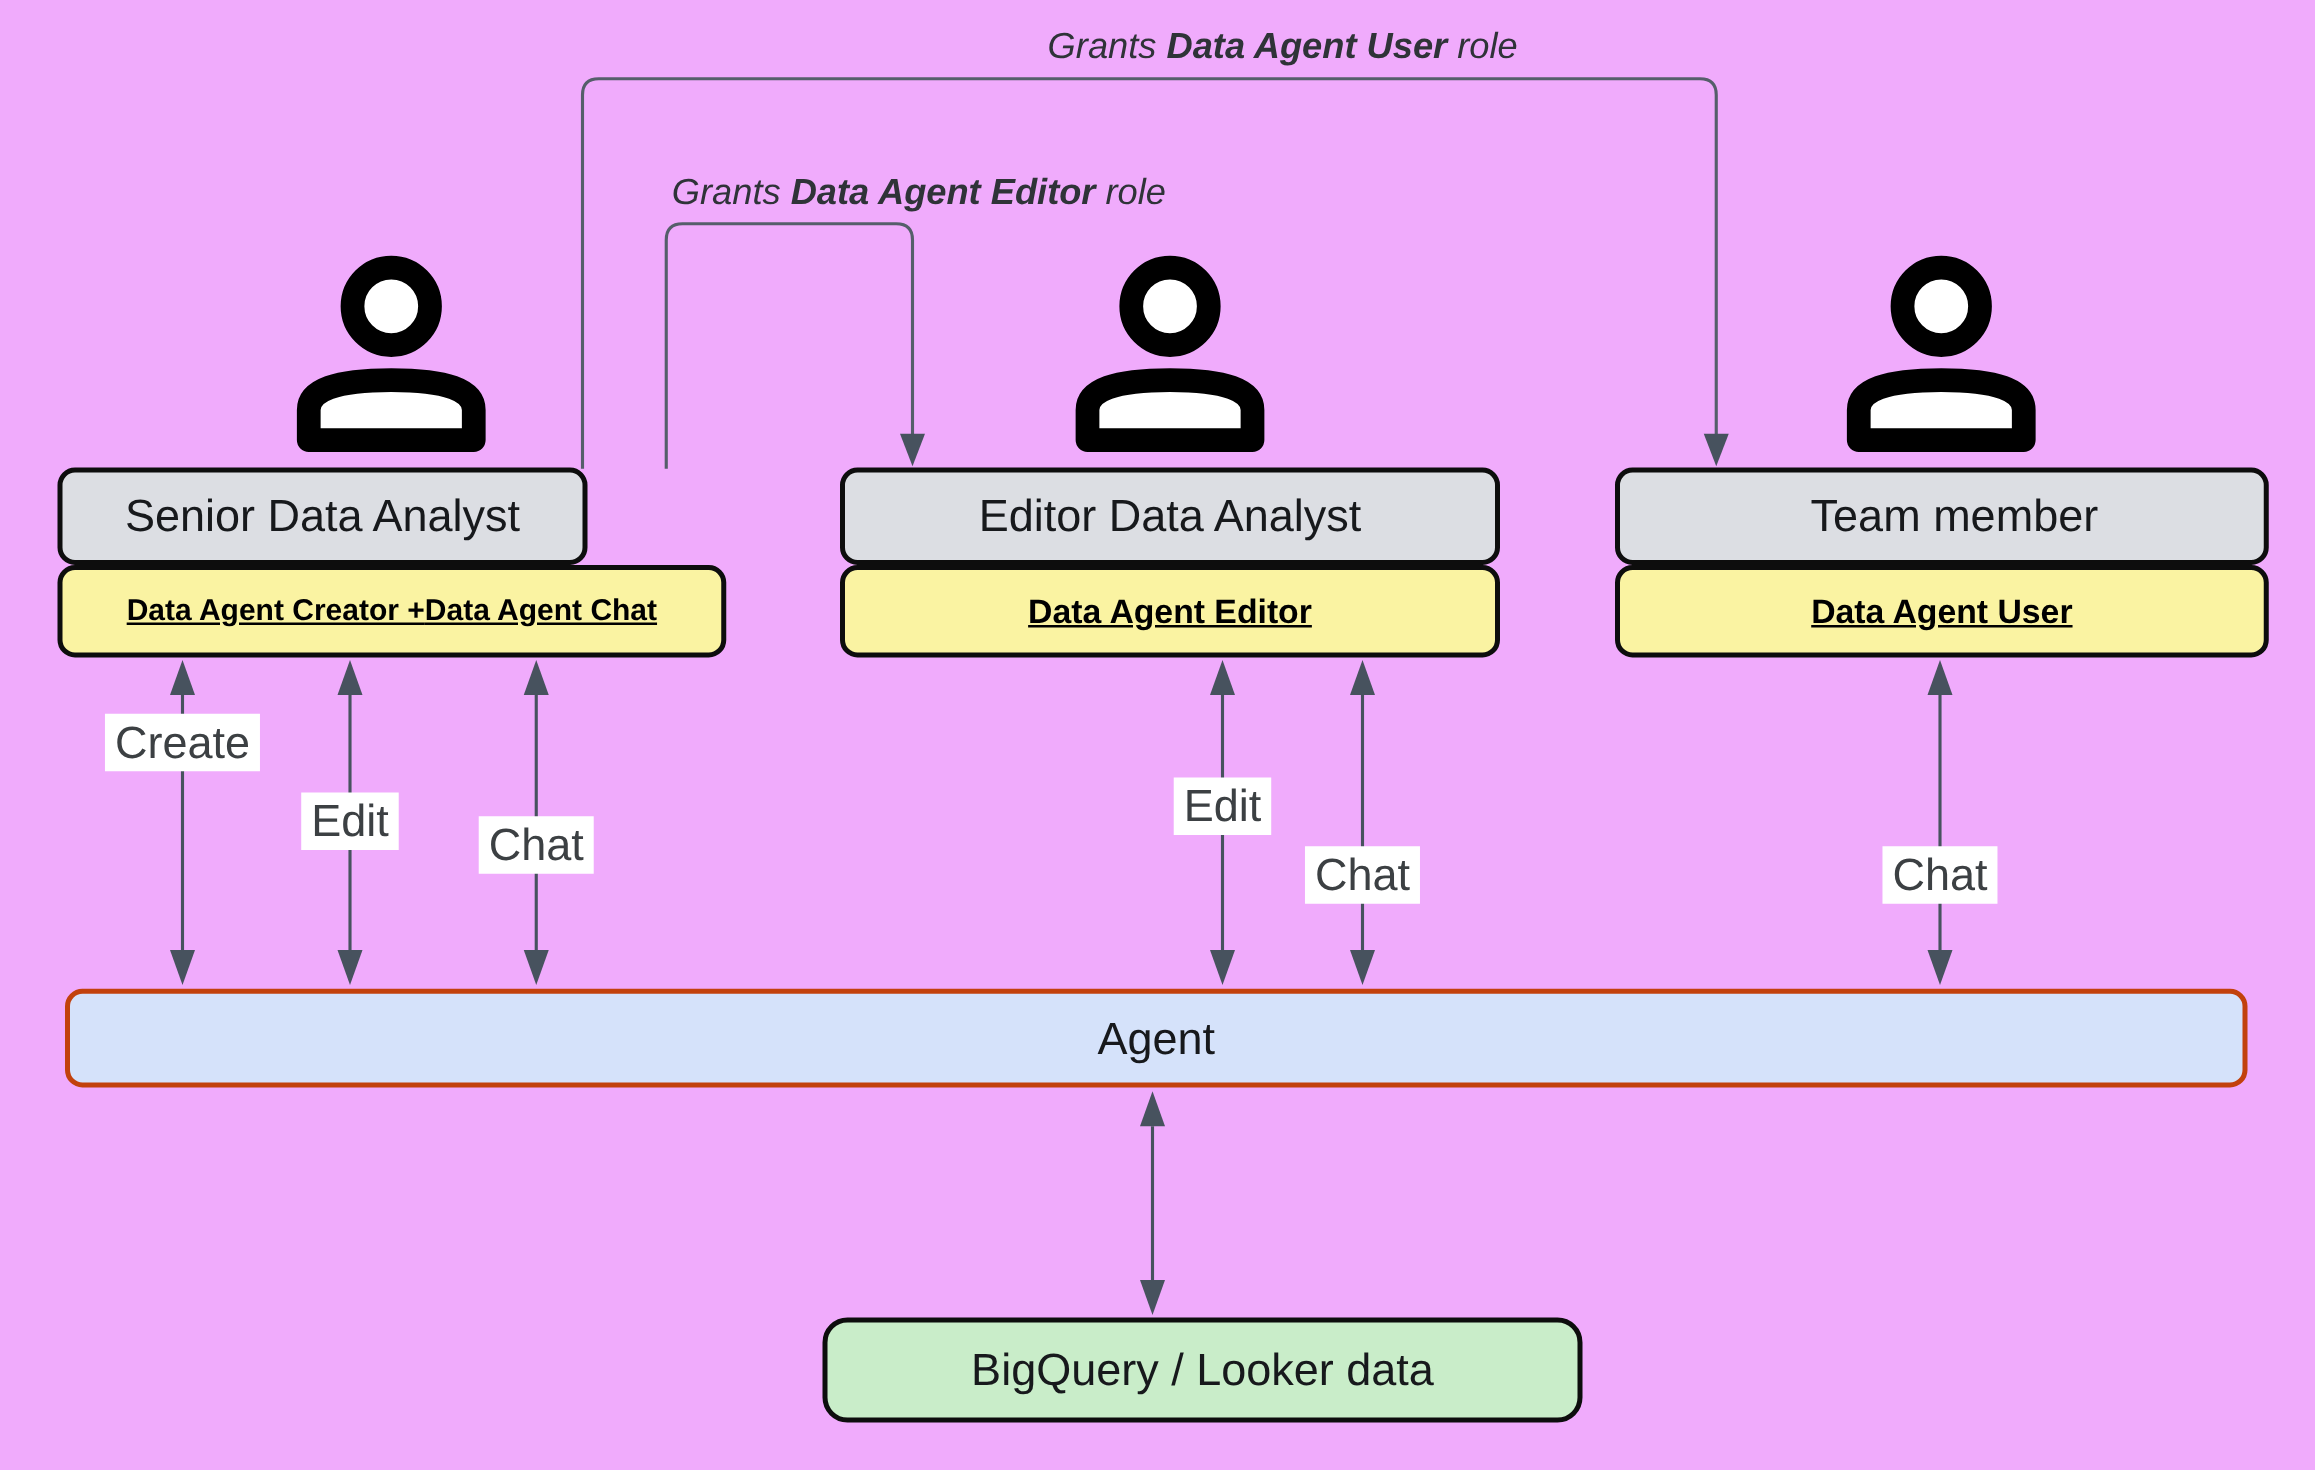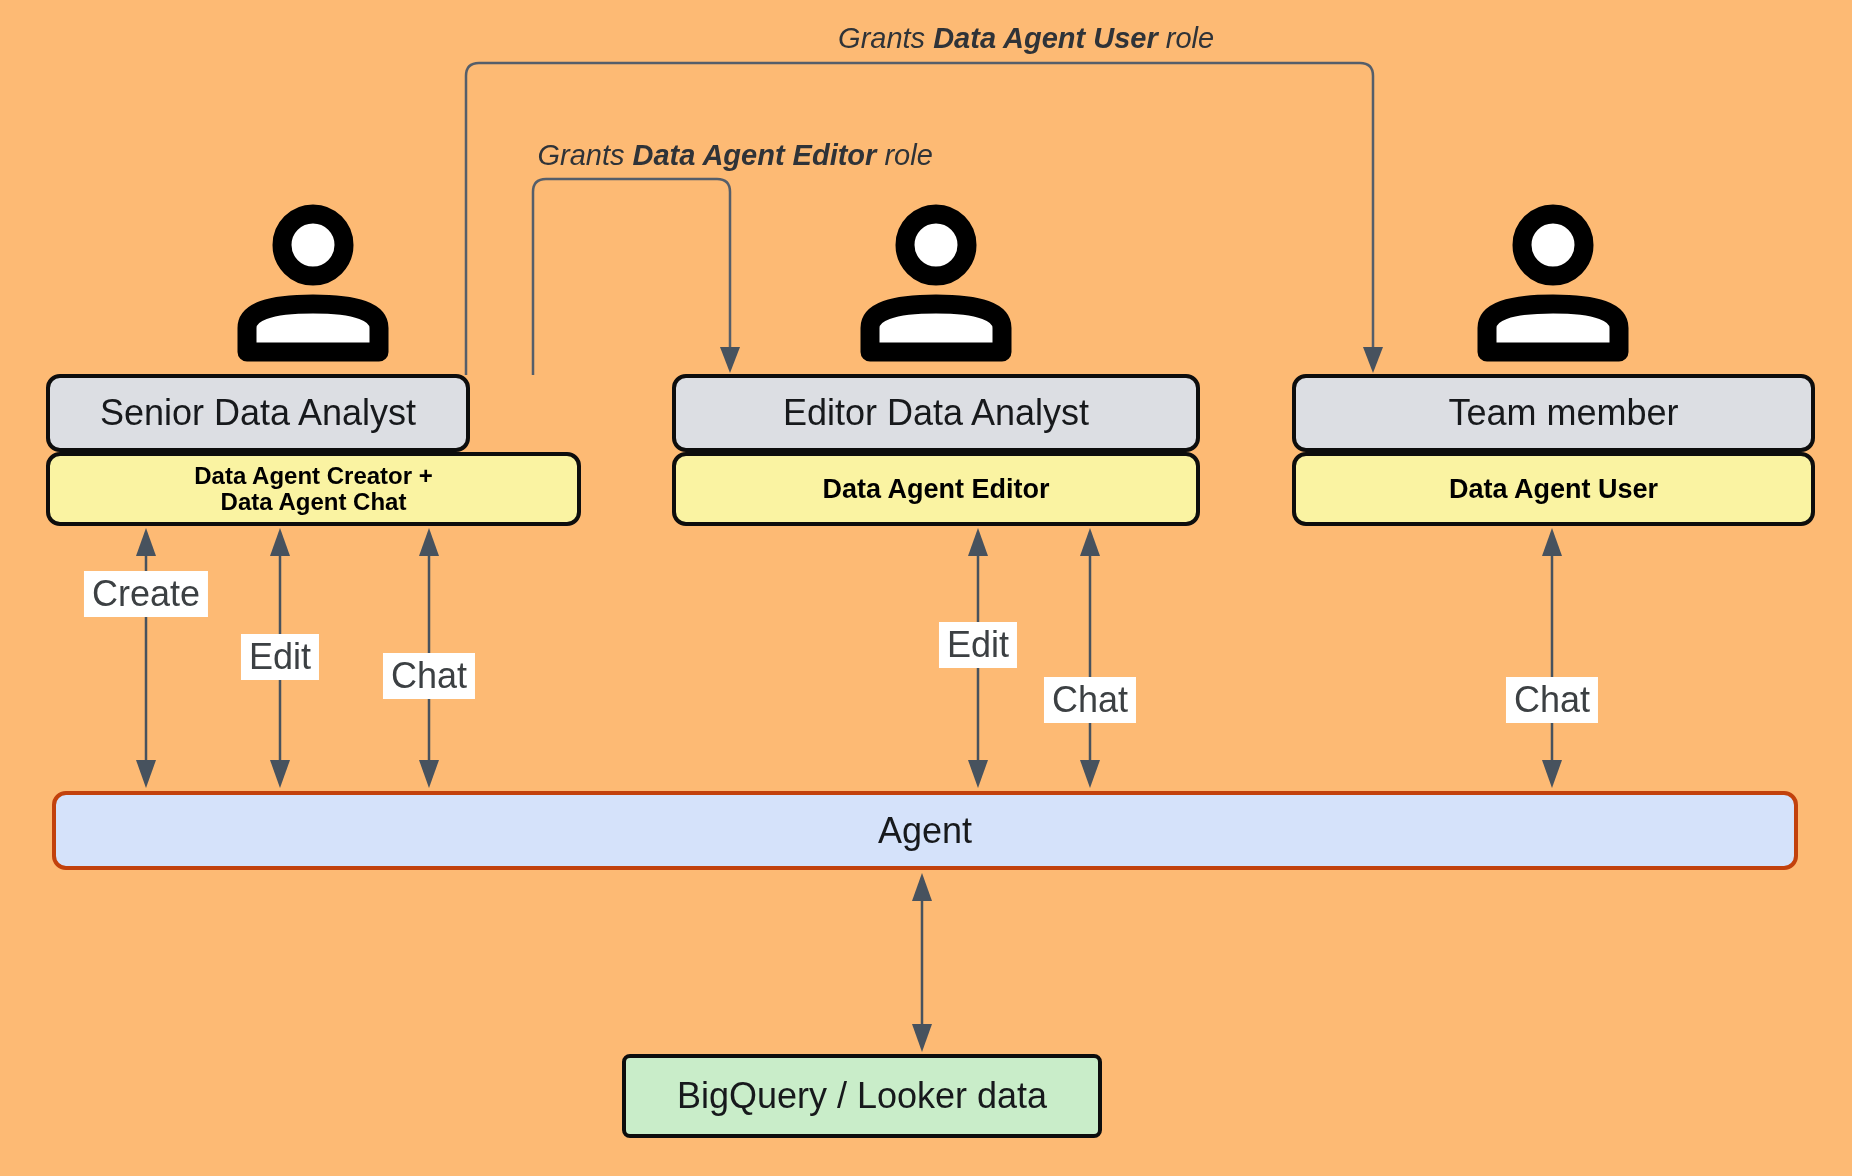--- a/index.html
+++ b/index.html
@@ -1,19 +1,19 @@
 <!DOCTYPE html>
 <html><head>
 <meta charset="utf-8">
 <style>
   html,body{margin:0;padding:0;background:#ffffff;}
   .canvas{
     position:relative;
     width:1852px;height:1176px;
-    background:#fdba74;
+    background:#f0abfc;
     font-family:"Liberation Sans", sans-serif;
     overflow:hidden;
   }
   svg.overlay{position:absolute;left:0;top:0;width:1852px;height:1176px;pointer-events:none;}
 
   
   .title-box{
     position:absolute;
     height:78px;
     box-sizing:border-box;
@@ -24,44 +24,45 @@
     font-size:36px;color:#17191c;
     z-index:2;
   }
   .role-box{
     position:absolute;
     height:74px;
     box-sizing:border-box;
     background:#faf3a2;
     border:4px solid #0d0d0d;
     border-radius:14px;
-    display:flex;flex-direction:column;align-items:center;justify-content:center;
+    display:flex;flex-direction:row;align-items:center;justify-content:center;
     font-weight:bold;color:#000;
     z-index:1;
+    text-decoration:underline;
   }
   .role-box.single{font-size:27px;}
   .role-box.multi{font-size:24px;line-height:26px;}
 
   .agent-box{
     position:absolute;
     left:52px;top:791px;width:1746px;height:79px;
     box-sizing:border-box;
     background:#d5e2fa;
     border:4px solid #c2410c;
     border-radius:14px;
     display:flex;align-items:center;justify-content:center;
     font-size:36px;color:#17191c;
   }
   .datastore-box{
     position:absolute;
-    left:622px;top:1054px;width:480px;height:84px;
+    left:658px;top:1054px;width:608px;height:84px;
     box-sizing:border-box;
     background:#c9edc9;
     border:4px solid #0d0d0d;
-    border-radius:8px;
+    border-radius:20px;
     display:flex;align-items:center;justify-content:center;
     font-size:36px;color:#17191c;
   }
 
   
   .action-label{
     position:absolute;
     transform:translate(-50%,-50%);
     background:#ffffff;
     padding:2px 8px;

